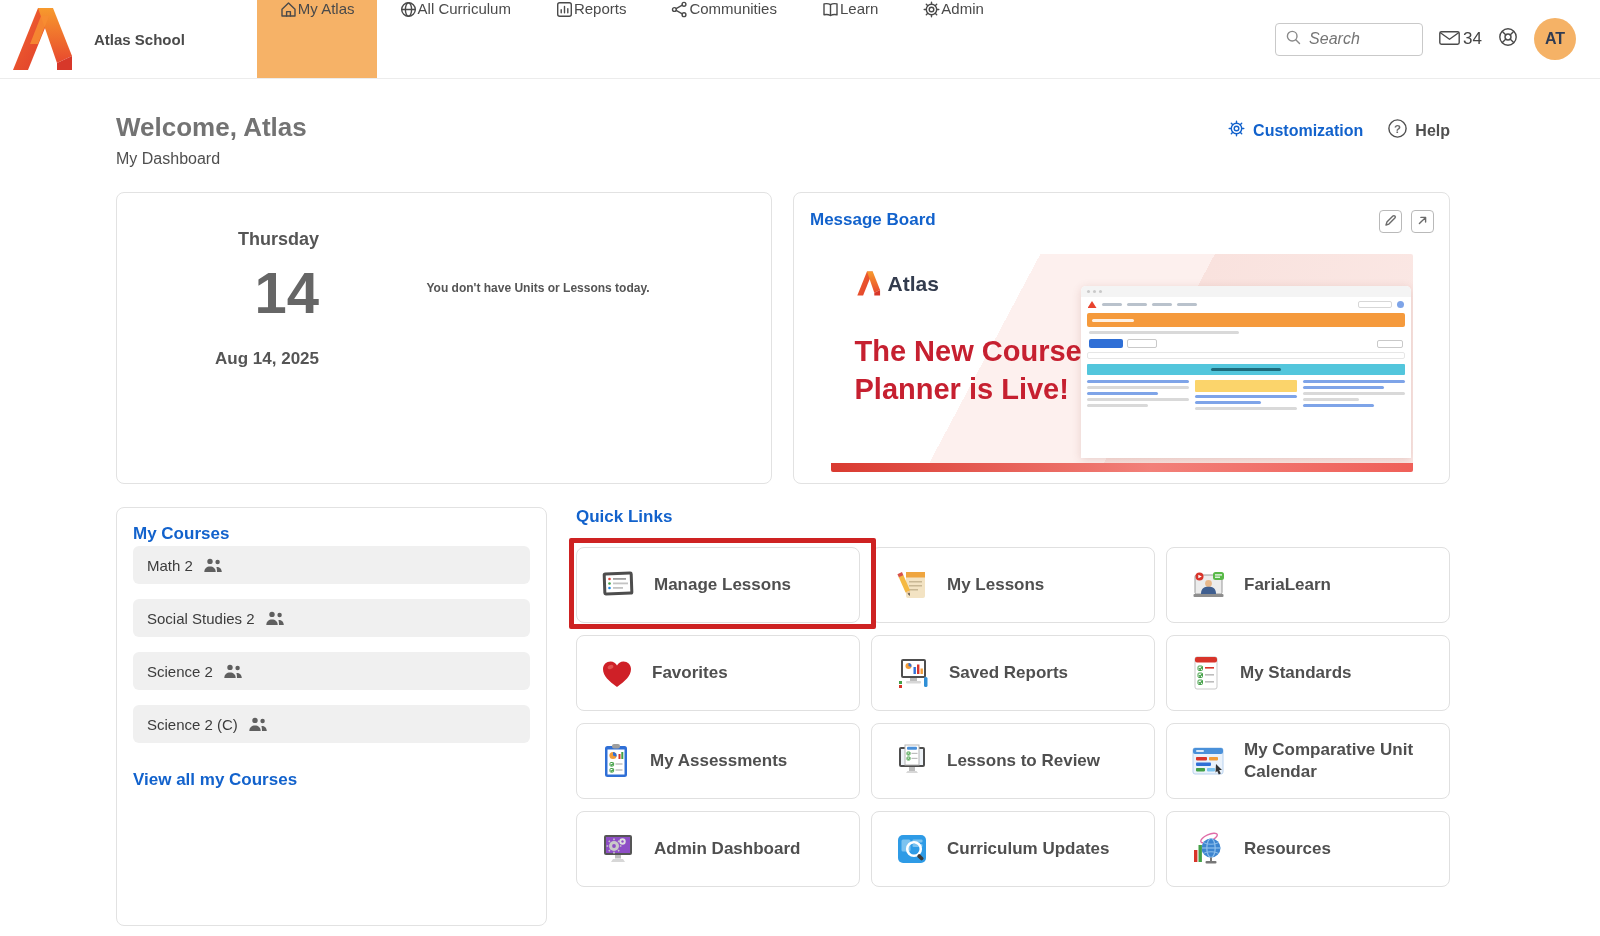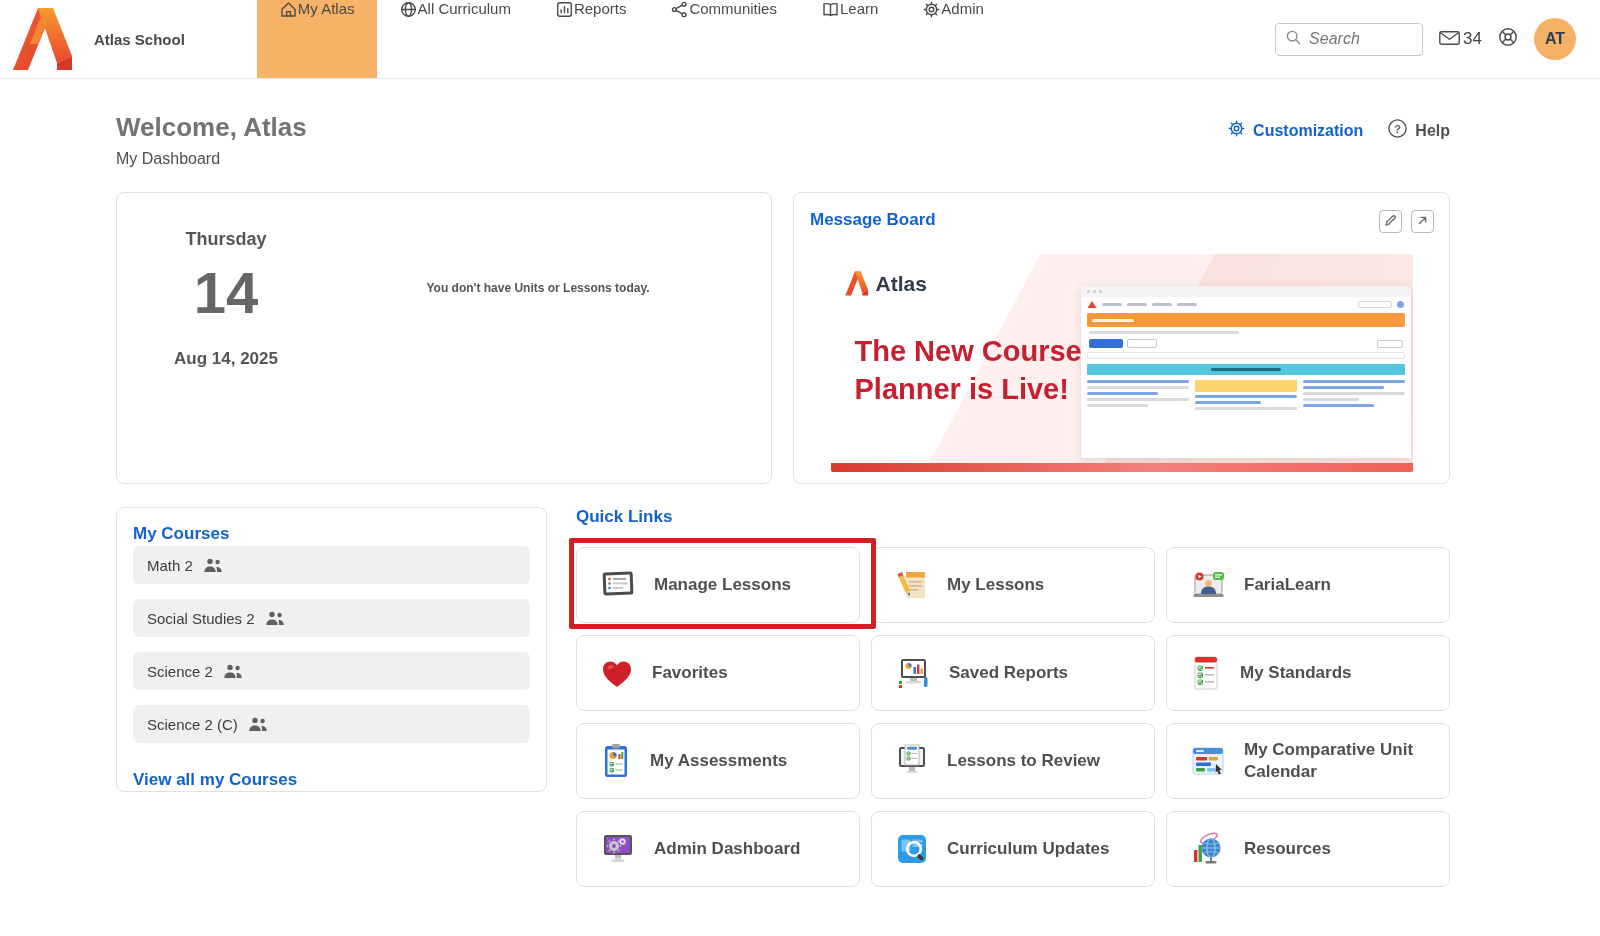--- a/index.html
+++ b/index.html
@@ -49,32 +49,32 @@
   .card-head { display:flex; justify-content:space-between; align-items:flex-start;
     padding:17px 15px 0 16px; }
   .card-title { color:#1262CC; font-size:17px; font-weight:700; }
   .head-btns { display:flex; gap:9px; }
   .sq-btn { width:23px; height:23px; border:1px solid #b9b9b9; border-radius:4px;
     display:flex; align-items:center; justify-content:center; background:#fff;
     cursor:pointer; color:#6b6b6b; }
 
   
   .today-body { display:flex; padding:36px 24px 0 16px; }
-  .date-block { width:186px; text-align:center; flex:none; }
+  .date-block { width:186px; text-align:right; flex:none; }
   .weekday { font-size:18px; font-weight:700; color:#555; }
   .day-num { font-size:58px; font-weight:700; color:#666; margin-top:14px; line-height:1; }
   .full-date { font-size:17px; font-weight:700; color:#555; margin-top:27px; }
   .empty-msg { flex:1; text-align:center; font-size:12px; font-weight:700; color:#555;
     margin-top:52px; padding-left:10px; }
 
   
   .mb-body { padding:21px 0 0 0; display:flex; justify-content:center; }
   .banner { position:relative; width:582px; height:218px; overflow:hidden; border-radius:2px;
     background:linear-gradient(118deg,#ffffff 30%,#fdf0ee 30%,#fdf0ee 55%,#f9e2de 55%,#fbe9e6 100%); }
-  .banner-brand { position:absolute; left:12px; top:16px; display:flex; align-items:center; gap:6px; }
+  .banner-brand { position:absolute; left:24px; top:16px; display:flex; align-items:center; gap:6px; }
   .banner-brand-name { font-size:21px; font-weight:700; color:#333C4E; }
   .banner-headline { position:absolute; left:24px; top:78px; font-size:29px; font-weight:800;
     color:#C62030; line-height:1.32; }
   .banner-strip { position:absolute; left:0; right:0; bottom:0; height:9px;
     background:linear-gradient(90deg,#d93a30,#f28079 55%,#ef6059); }
   
   .shot { position:absolute; right:2px; top:32px; width:330px; height:172px; background:#fff;
     border-radius:5px 5px 0 0; box-shadow:0 2px 10px rgba(140,60,50,.18); overflow:hidden; }
   .shot .chrome { height:11px; background:#f4f4f4; display:flex; gap:3px; align-items:center;
     padding-left:6px; }
@@ -98,21 +98,21 @@
     align-items:center; justify-content:center; }
   .shot .teal i { width:70px; height:3px; background:#1d6c7d; border-radius:2px; }
   .shot .cols { display:flex; gap:6px; margin:5px 6px 0; }
   .shot .col { flex:1; display:flex; flex-direction:column; gap:3px; }
   .shot .bl { height:3px; background:#7ea4e8; border-radius:2px; }
   .shot .gl { height:3px; background:#d9d9d9; border-radius:2px; }
   .shot .yellow { height:12px; background:#FBD46B; border-radius:1px; }
 
   
   .bottom-row { display:flex; gap:29px; margin-top:23px; }
-  .courses-card { width:431px; height:285px; background:#fff; border:1px solid #e2e2e2;
+  .courses-card { width:431px; height:419px; background:#fff; border:1px solid #e2e2e2;
     border-radius:8px; padding:16px; flex:none; }
   .courses-title { color:#1262CC; font-size:17px; font-weight:700; }
   .course-list { margin-top:2px; display:flex; flex-direction:column; gap:15px; }
   .course-row { height:38px; background:#f0f0f0; border-radius:6px; display:flex;
     align-items:center; gap:10px; padding:0 14px; font-size:15px; color:#3c3c3c; cursor:pointer; }
   .course-row .pic { display:flex; color:#5f5f5f; }
   .view-all { margin-top:27px; color:#1262CC; font-size:17px; font-weight:700; cursor:pointer;
     display:inline-block; }
 
   .ql-col { flex:1; }

